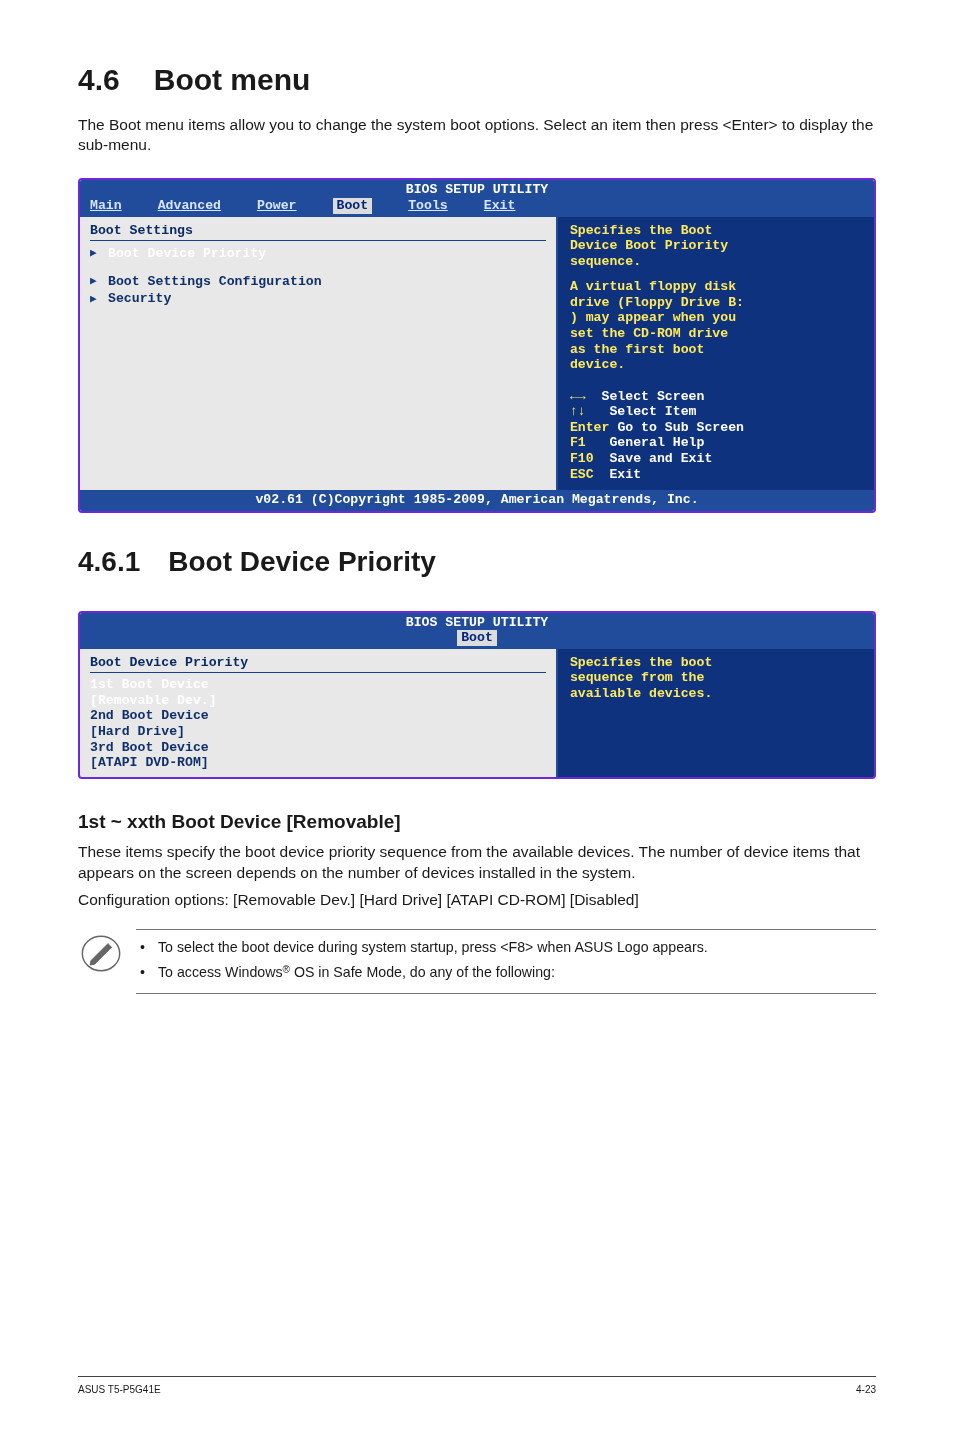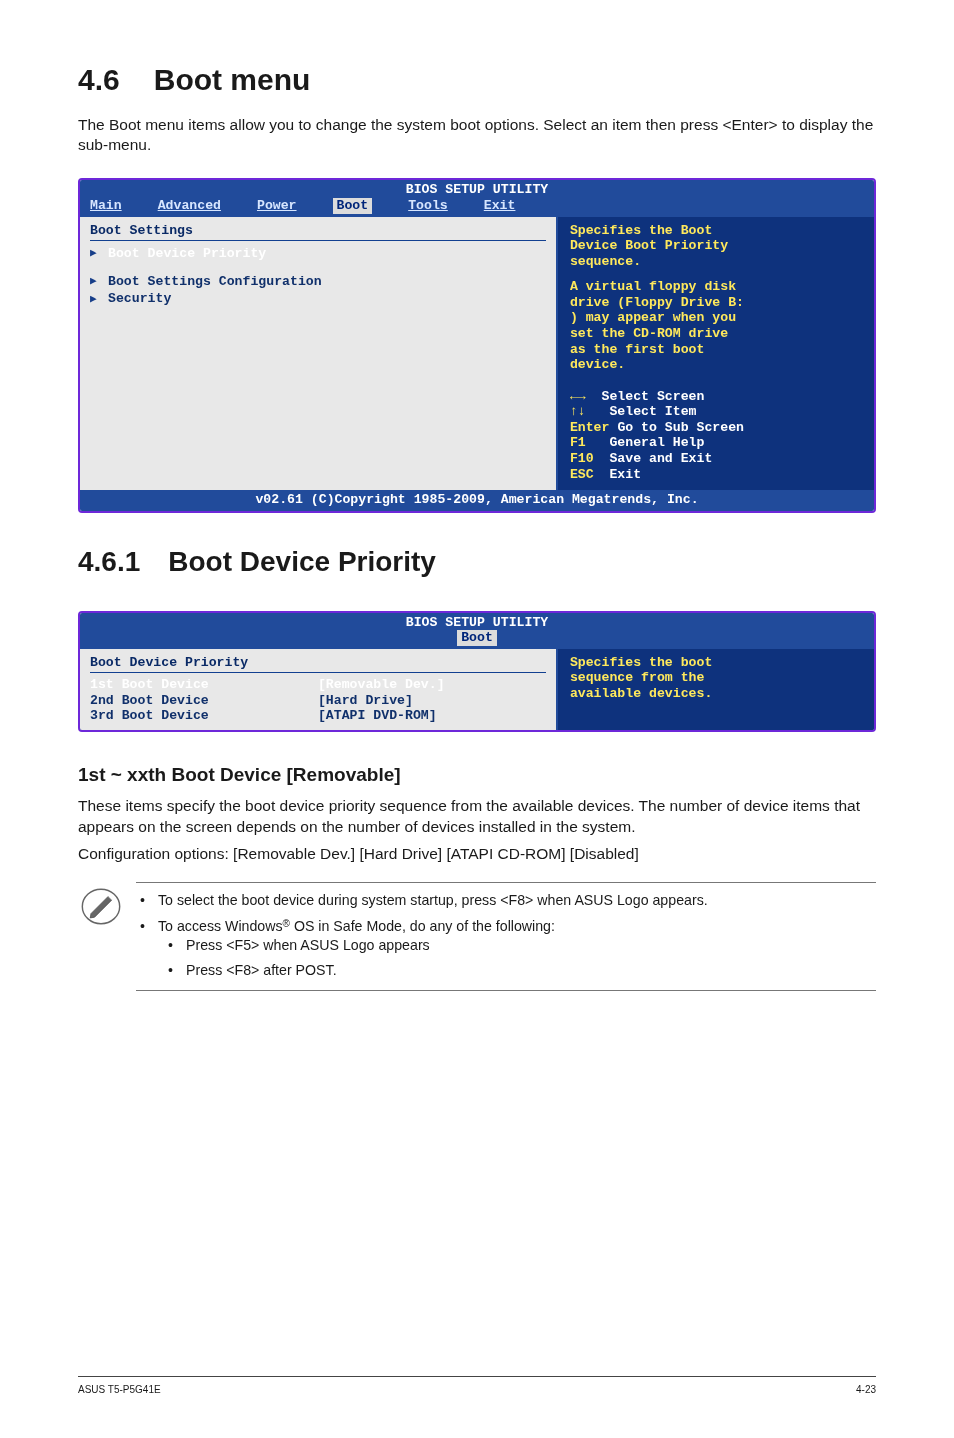--- a/index.html
+++ b/index.html
@@ -95,21 +95,21 @@
   h2.sub {
     font-size: 28px;
     font-weight: bold;
     margin: 6px 0 30px 0;
   }
   h2.sub .subnum { display:inline-block; margin-right: 28px; }
 
   
   .bios-box.small .bios-body { }
   .bios-box.small .bios-left { padding-bottom: 6px; }
-  .col2 { display:flex; }
+  .col2 { display:flex;flex-direction:column; }
   .col2 .c1 { flex:1; }
   .col2 .c2 { flex:1; }
   .wht { color:#fff; }
 
   h3.opt {
     font-size: 19px;
     font-weight: bold;
     margin: 4px 0 8px 0;
   }
   p.body { margin-bottom: 6px; }
@@ -245,24 +245,20 @@
       <path d="M18 44 L42 20 L47 25 L23 49 L17 50 Z" fill="#666" stroke="#444" stroke-width="1"></path>
       <path d="M42 20 L47 25" stroke="#fff" stroke-width="1"></path>
     </svg>
   </div>
   <div class="note-content">
     <hr>
     <ul>
       <li>To select the boot device during system startup, press &lt;F8&gt; when ASUS Logo appears.</li>
       <li>
         <span>To access Windows</span><span class="reg">®</span><span> OS in Safe Mode, do any of the following:</span>
-        <ul>
-          <li>Press &lt;F5&gt; when ASUS Logo appears</li>
-          <li>Press &lt;F8&gt; after POST.</li>
-        </ul>
       </li>
     </ul>
     <hr class="bottom">
   </div>
 </div>
 
 <div class="page-footer">
   <span>ASUS T5-P5G41E</span>
   <span>4-23</span>
 </div>

